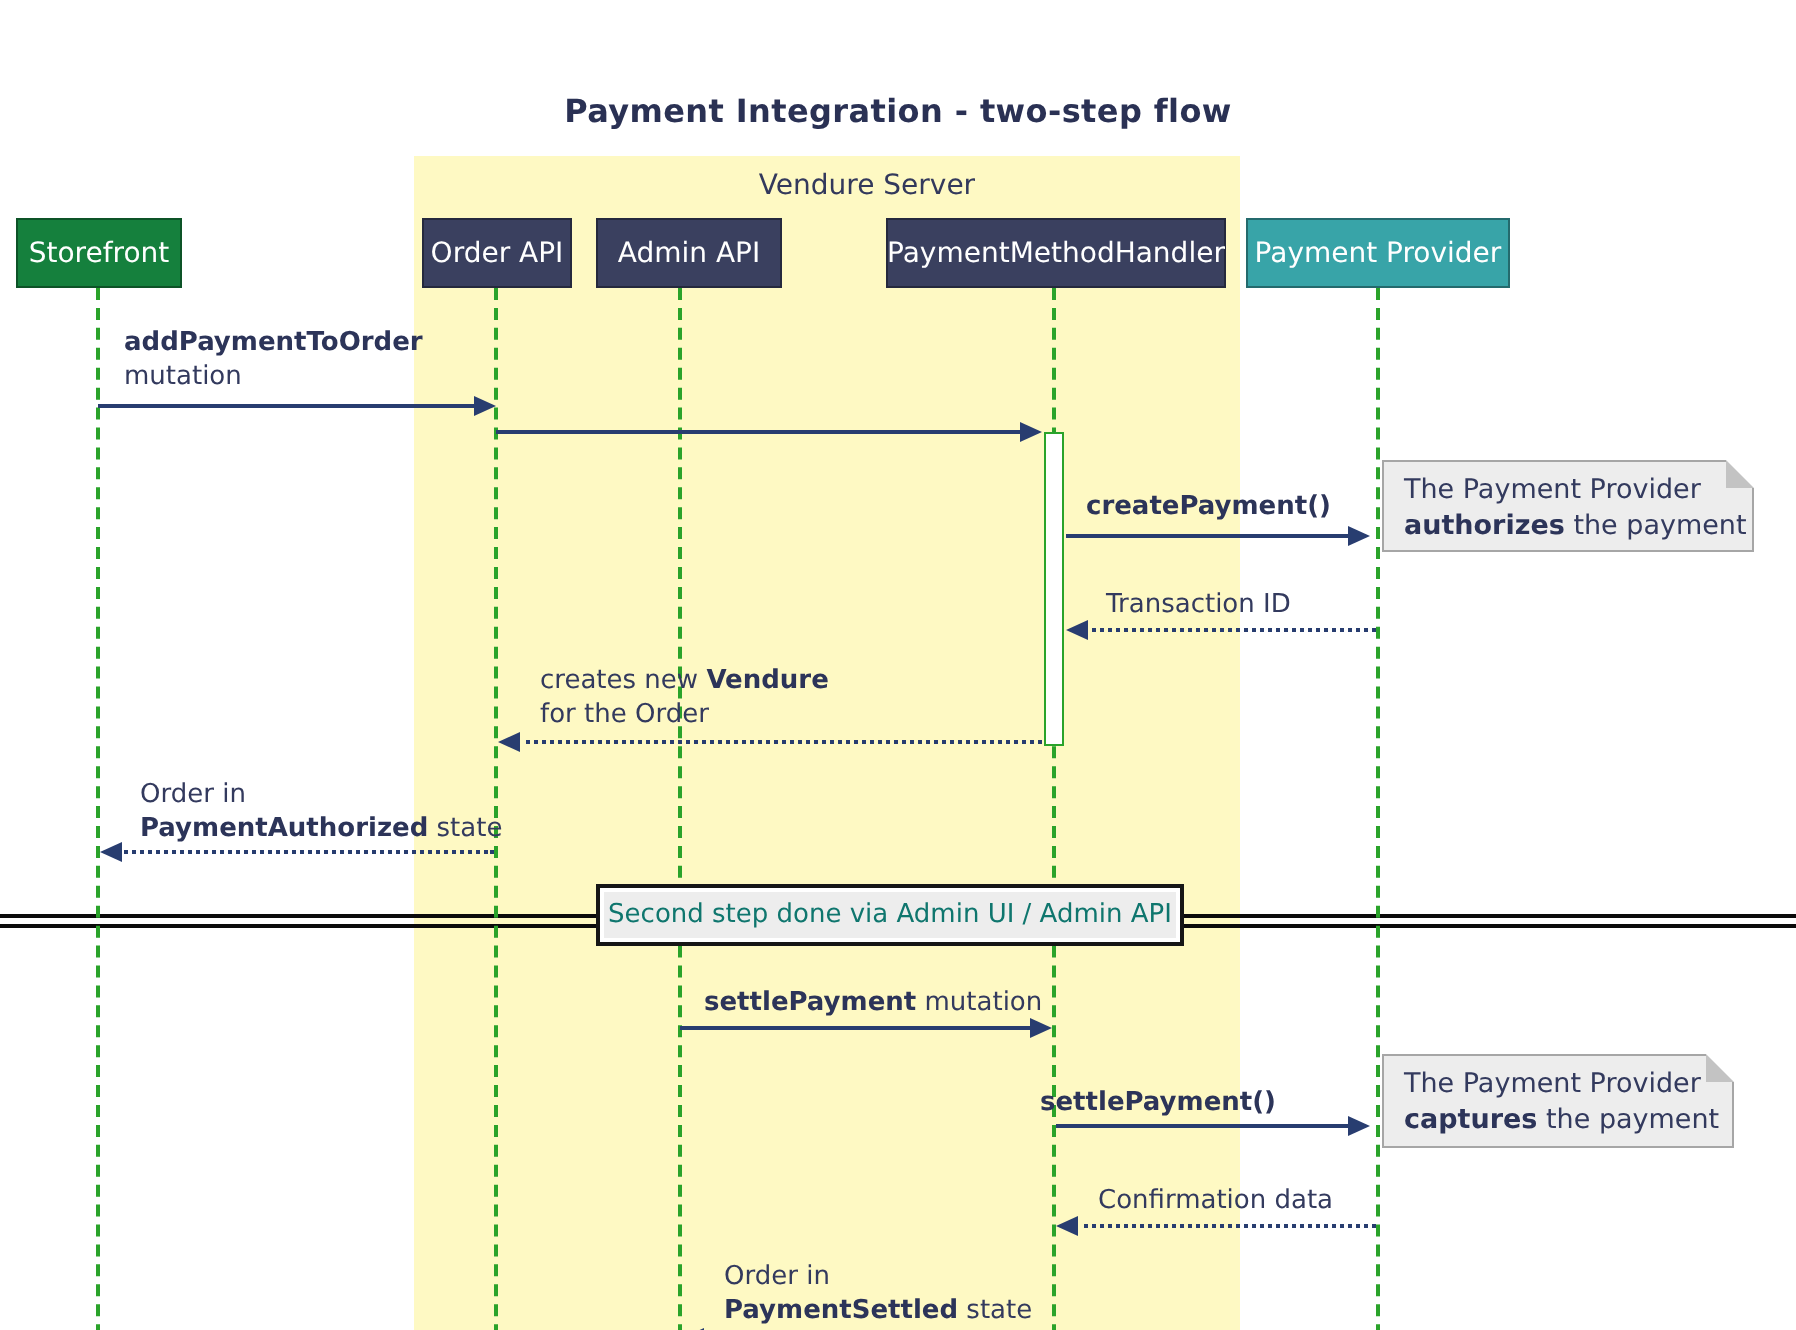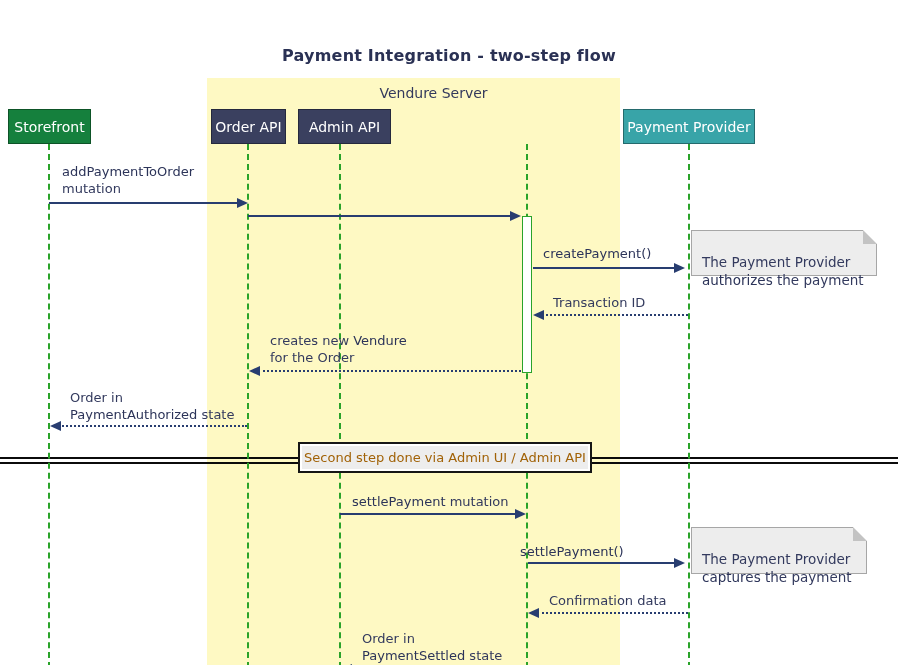--- a/index.html
+++ b/index.html
@@ -28,34 +28,34 @@
   .p-teal{background:#38A4A8;}
   .activation{position:absolute;left:522px;top:183px;width:10px;height:157px;box-sizing:border-box;
     background:#ffffff;border:1px solid #2AA32A;}
   .arr{position:absolute;height:2px;background:#283D70;}
   .dot{position:absolute;height:0;border-top:2px dotted #283D70;}
   .head-r{position:absolute;width:0;height:0;border-style:solid;
     border-width:5px 0 5px 11px;border-color:transparent transparent transparent #283D70;}
   .head-l{position:absolute;width:0;height:0;border-style:solid;
     border-width:5px 11px 5px 0;border-color:transparent #283D70 transparent transparent;}
   .msg{position:absolute;font-size:13px;line-height:17px;color:#333A5E;white-space:nowrap;}
-  .b{font-weight:normal;color:#2C3459;}
+  .b{font-weight:bold;color:#2C3459;}
   .note{
     position:absolute;box-sizing:border-box;background:#EDEDED;border:1px solid #A6A6A6;
-    font-size:13.5px;line-height:18px;padding:22px 10px 4px 10px;white-space:nowrap;
+    font-size:13.5px;line-height:18px;padding:5px 10px 4px 10px;white-space:nowrap;
   }
   .note::before{
     content:"";position:absolute;top:-1px;right:-1px;width:0;height:0;border-style:solid;
     border-width:0 14px 14px 0;border-color:#ffffff #ffffff #c3c3c3 #c3c3c3;
   }
   .div-line{position:absolute;left:0;width:898px;height:2px;background:#0b0b0b;}
   .div-box{
     position:absolute;left:298px;top:409px;width:294px;height:31px;box-sizing:border-box;
     background:#EDEDED;border:2px solid #161616;box-shadow:inset 0 0 0 2px #ffffff;
-    display:flex;align-items:center;justify-content:center;font-size:13px;color:#a16207;
+    display:flex;align-items:center;justify-content:center;font-size:13px;color:#0f766e;
   }
 </style>
 </head>
 <body>
 
 <div class="canvas">
 
   <div class="title">Payment Integration - two-step flow</div>
 
   <div class="frame">
@@ -150,17 +150,20 @@
 
   <div class="participant p-gray" style="left:8px;width:83px">
       <span>Storefront</span>
     </div>
   <div class="participant p-navy" style="left:211px;width:75px">
       <span>Order API</span>
     </div>
   <div class="participant p-navy" style="left:298px;width:93px">
       <span>Admin API</span>
     </div>
+  <div class="participant p-navy" style="left:443px;width:170px">
+      <span>PaymentMethodHandler</span>
+    </div>
   <div class="participant p-teal" style="left:623px;width:132px">
       <span>Payment Provider</span>
     </div>
 
 </div>
 
 </body></html>

